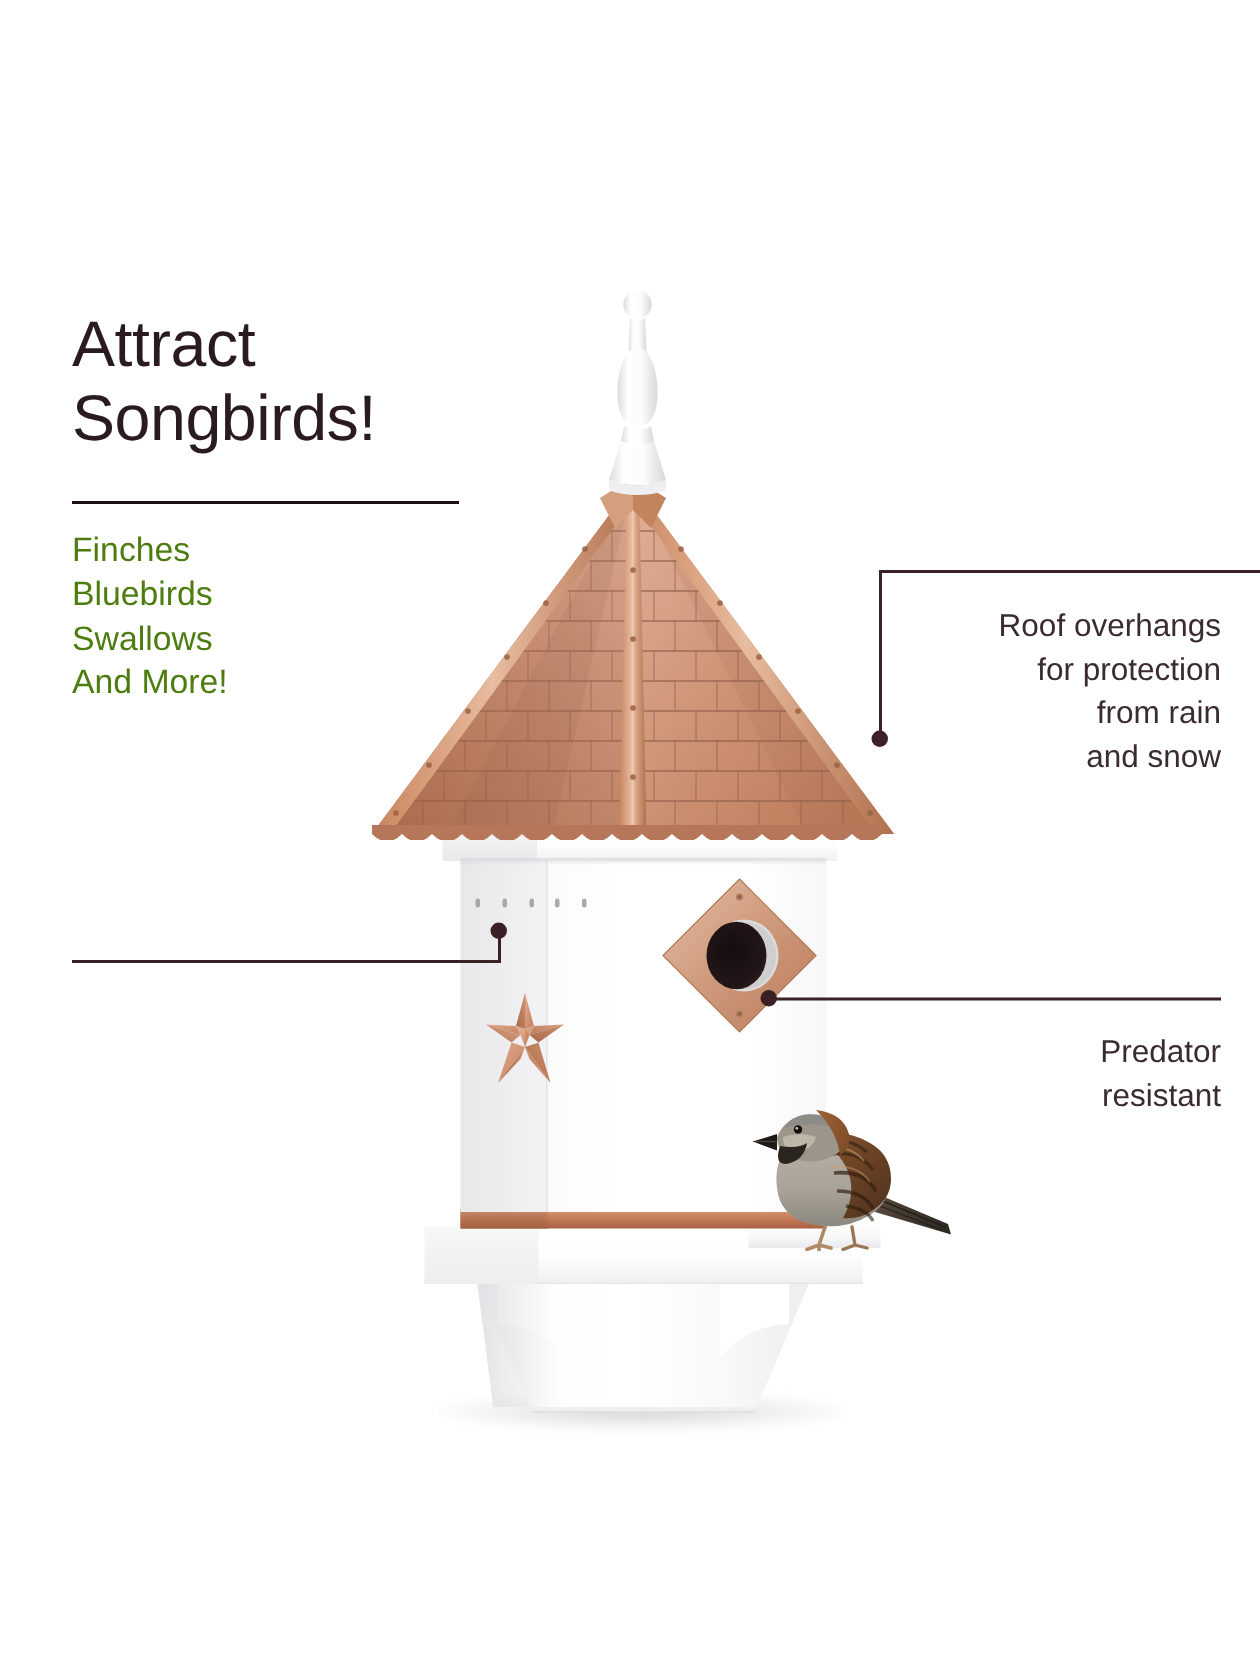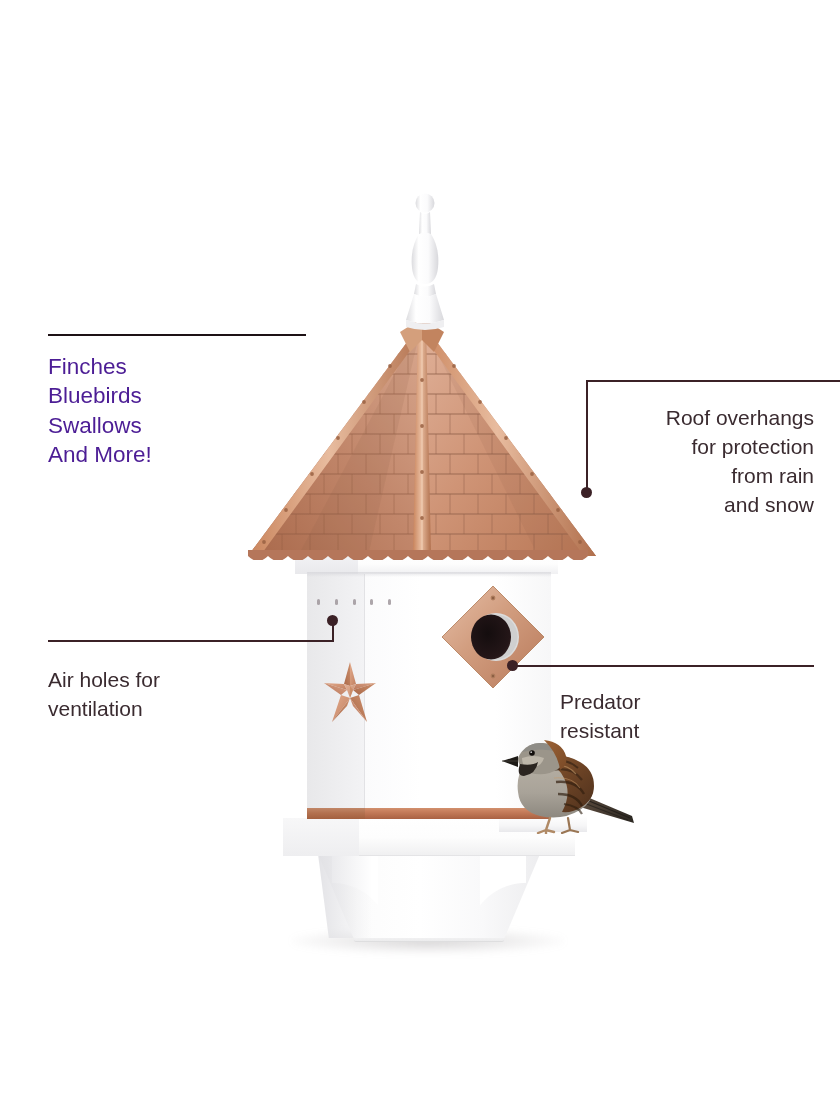--- a/index.html
+++ b/index.html
@@ -17,28 +17,28 @@
     position:absolute; left:48px; top:206px;
     font-size:43px; line-height:1.15; font-weight:400;
     letter-spacing:-0.3px; color:#2a1b20; white-space:pre-line;
   }
   .rule {
     position:absolute; left:48px; top:334px; width:258px; height:2px;
     background:#1d1115;
   }
   .sublist {
     position:absolute; left:48px; top:352px;
-    font-size:22.5px; line-height:1.3; color:#4c1d95; white-space:pre-line;
+    font-size:22.5px; line-height:1.3; color:#4d7c0f; white-space:pre-line;
   }
 
   
   .callout { position:absolute; font-size:21px; line-height:1.38; color:#3a2b30; white-space:pre-line;margin-top:16px; }
   #callout-roof { left:586px; top:388px; width:228px; text-align:right; }
   #callout-air  { left:48px;  top:650px; width:250px; text-align:left; }
-  #callout-pred { left:560px; top:672px; width:254px; }
+  #callout-pred { left:560px; top:672px; width:254px; text-align:right; }
 
   .lead { position:absolute; background:#3b2126; }
   .leaddot { position:absolute; width:11px; height:11px; border-radius:50%; background:#3b2126; }
 
   
   #lead-roof-h { left:586px; top:380px;  width:254px; height:1.6px; }
   #lead-roof-v { left:586px; top:380px;  width:1.6px; height:113px; }
   #lead-roof-d { left:581px; top:487px; }
 
   
@@ -169,20 +169,22 @@
   #finial { position:absolute; left:404px; top:190px; width:42px; height:140px; }
 
   
   #sparrow { position:absolute; left:494px; top:732px; width:144px; height:102px; }
 </style>
 </head>
 <body>
 
 <div id="stage">
 
+  <div class="headline">Attract
+Songbirds!</div>
   <div class="rule"></div>
   <div class="sublist">Finches
 Bluebirds
 Swallows
 And More!</div>
 
   <div id="house">
 
     <div id="ground-shadow"></div>
 
@@ -594,21 +596,19 @@
   <div class="lead" id="lead-roof-v"></div>
   <div class="leaddot" id="lead-roof-d"></div>
   <div class="callout" id="callout-roof">Roof overhangs
 for protection
 from rain
 and snow</div>
 
   <div class="lead" id="lead-air-h"></div>
   <div class="lead" id="lead-air-v"></div>
   <div class="leaddot" id="lead-air-d"></div>
-  <div class="callout" id="callout-air">Air holes for
-ventilation</div>
 
   <div class="lead" id="lead-pred-h"></div>
   <div class="leaddot" id="lead-pred-d"></div>
   <div class="callout" id="callout-pred">Predator
 resistant</div>
 
 </div>
 
 </body></html>

